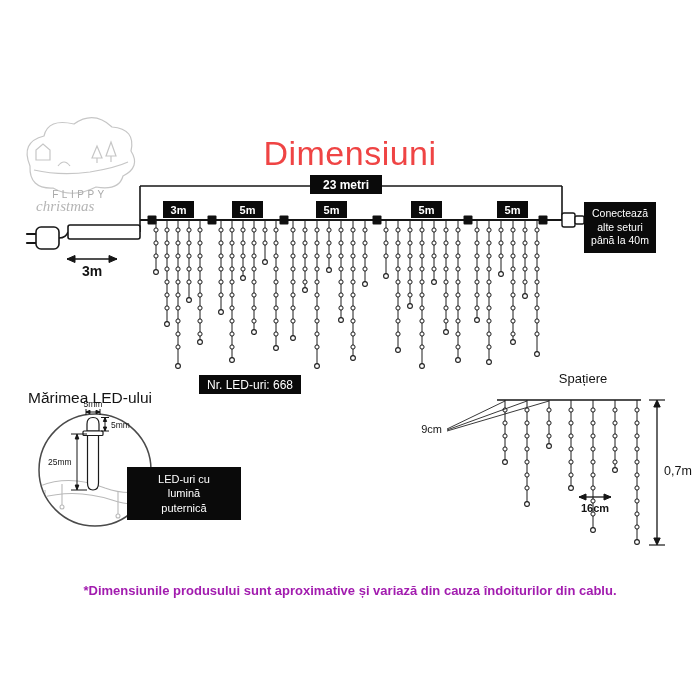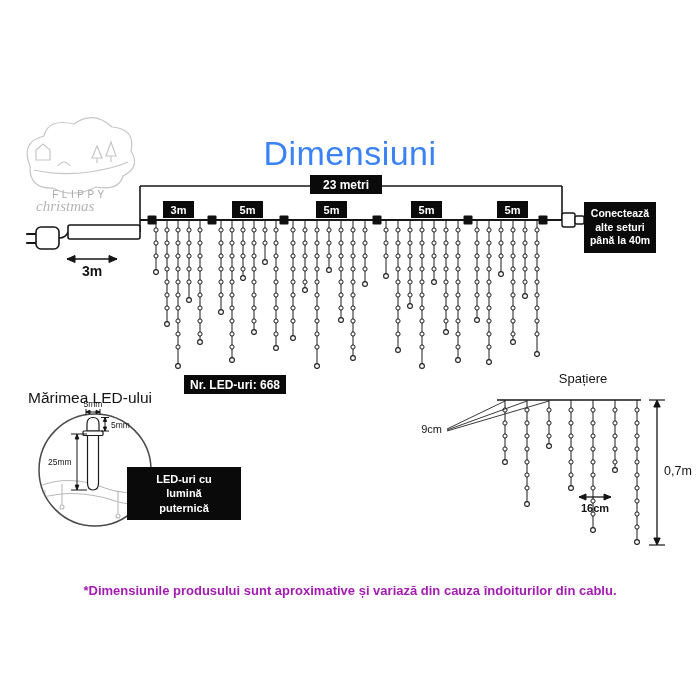--- a/index.html
+++ b/index.html
@@ -1,26 +1,26 @@
 <!DOCTYPE html>
 <html><head>
 <meta charset="utf-8">
 <style>
   html,body{margin:0;padding:0;background:#fff;}
   .canvas{position:relative;width:700px;height:700px;background:#fff;overflow:hidden;
           font-family:"Liberation Sans","DejaVu Sans",sans-serif;color:#141414;}
   .abs{position:absolute;}
   .blackbox{background:#0a0a0a;color:#fff;display:flex;align-items:center;justify-content:center;
-            text-align:center;box-sizing:border-box;font-weight:bold;}
-  .title{left:0;right:0;top:134px;text-align:center;font-size:34px;font-weight:500;color:#3b82f6;letter-spacing:.5px;}
+            text-align:center;box-sizing:border-box;}
+  .title{left:0;right:0;top:134px;text-align:center;font-size:34px;font-weight:500;color:#ef4444;letter-spacing:.5px;}
   .box-23m{left:310px;top:175px;width:72px;height:19px;font-size:12px;font-weight:bold;}
   .segbox{top:201px;width:31px;height:17px;font-size:11px;font-weight:bold;}
   .lead3m{left:70px;top:263px;width:44px;text-align:center;font-size:14px;font-weight:600;}
   .connectbox{left:584px;top:202px;width:72px;height:51px;font-size:10.5px;line-height:1.28;padding:2px 4px;}
-  .ledcount{left:184px;top:375px;width:102px;height:19px;font-size:12px;}
+  .ledcount{left:199px;top:375px;width:102px;height:19px;font-size:12px;}
   .ledsize-title{left:28px;top:389px;font-size:15.5px;white-space:nowrap;}
   .dim{font-size:8.5px;color:#161616;white-space:nowrap;}
   .lednote{left:127px;top:467px;width:114px;font-size:11px;line-height:1.3;padding:5px 24px;}
   .spacing-title{left:533px;top:371px;width:100px;text-align:center;font-size:13px;}
   .lbl9{left:408px;top:423px;width:34px;text-align:right;font-size:11px;}
   .lbl16{left:577px;top:502px;width:36px;text-align:center;font-size:11px;font-weight:bold;}
   .lbl07{left:664px;top:464px;font-size:12.5px;white-space:nowrap;}
   .footer{left:0;right:0;top:583px;text-align:center;font-size:13px;font-weight:bold;color:#a21caf;}
   .logo1{left:36px;top:189px;width:88px;text-align:center;font-size:10px;letter-spacing:3.5px;color:#a9a9a9;}
   .logo2{left:36px;top:198px;width:96px;text-align:left;font-size:15px;font-style:italic;

